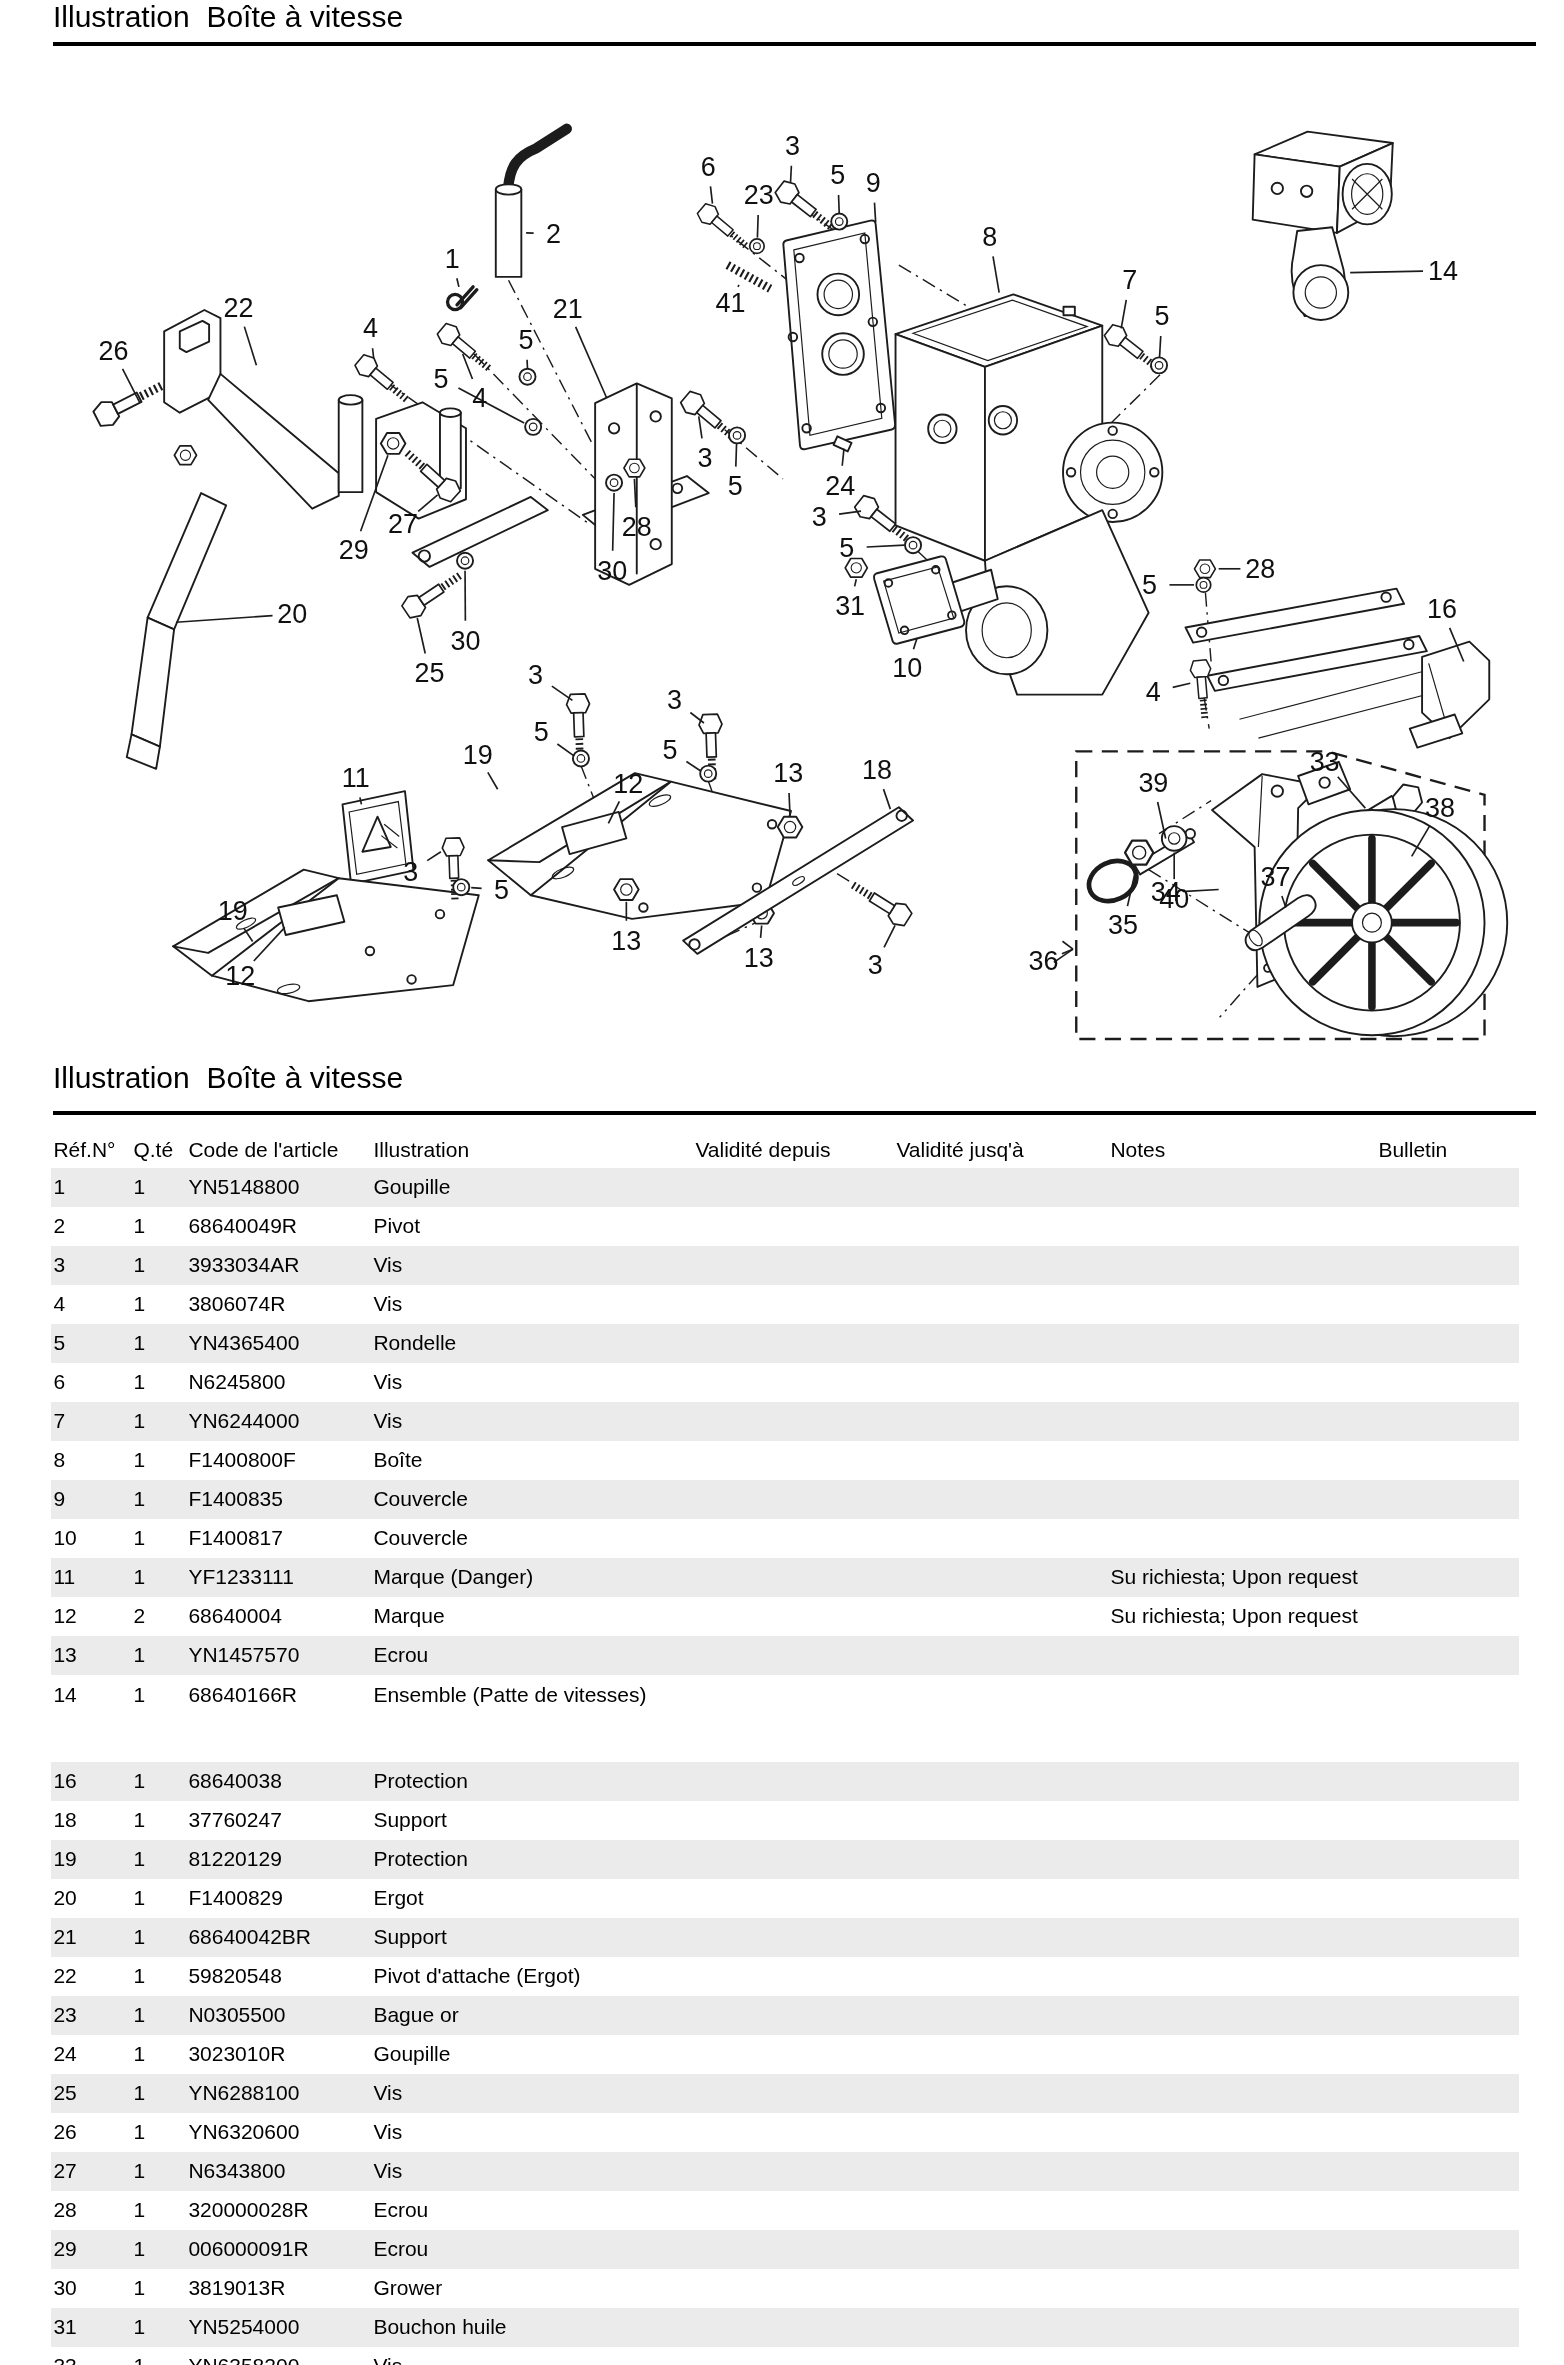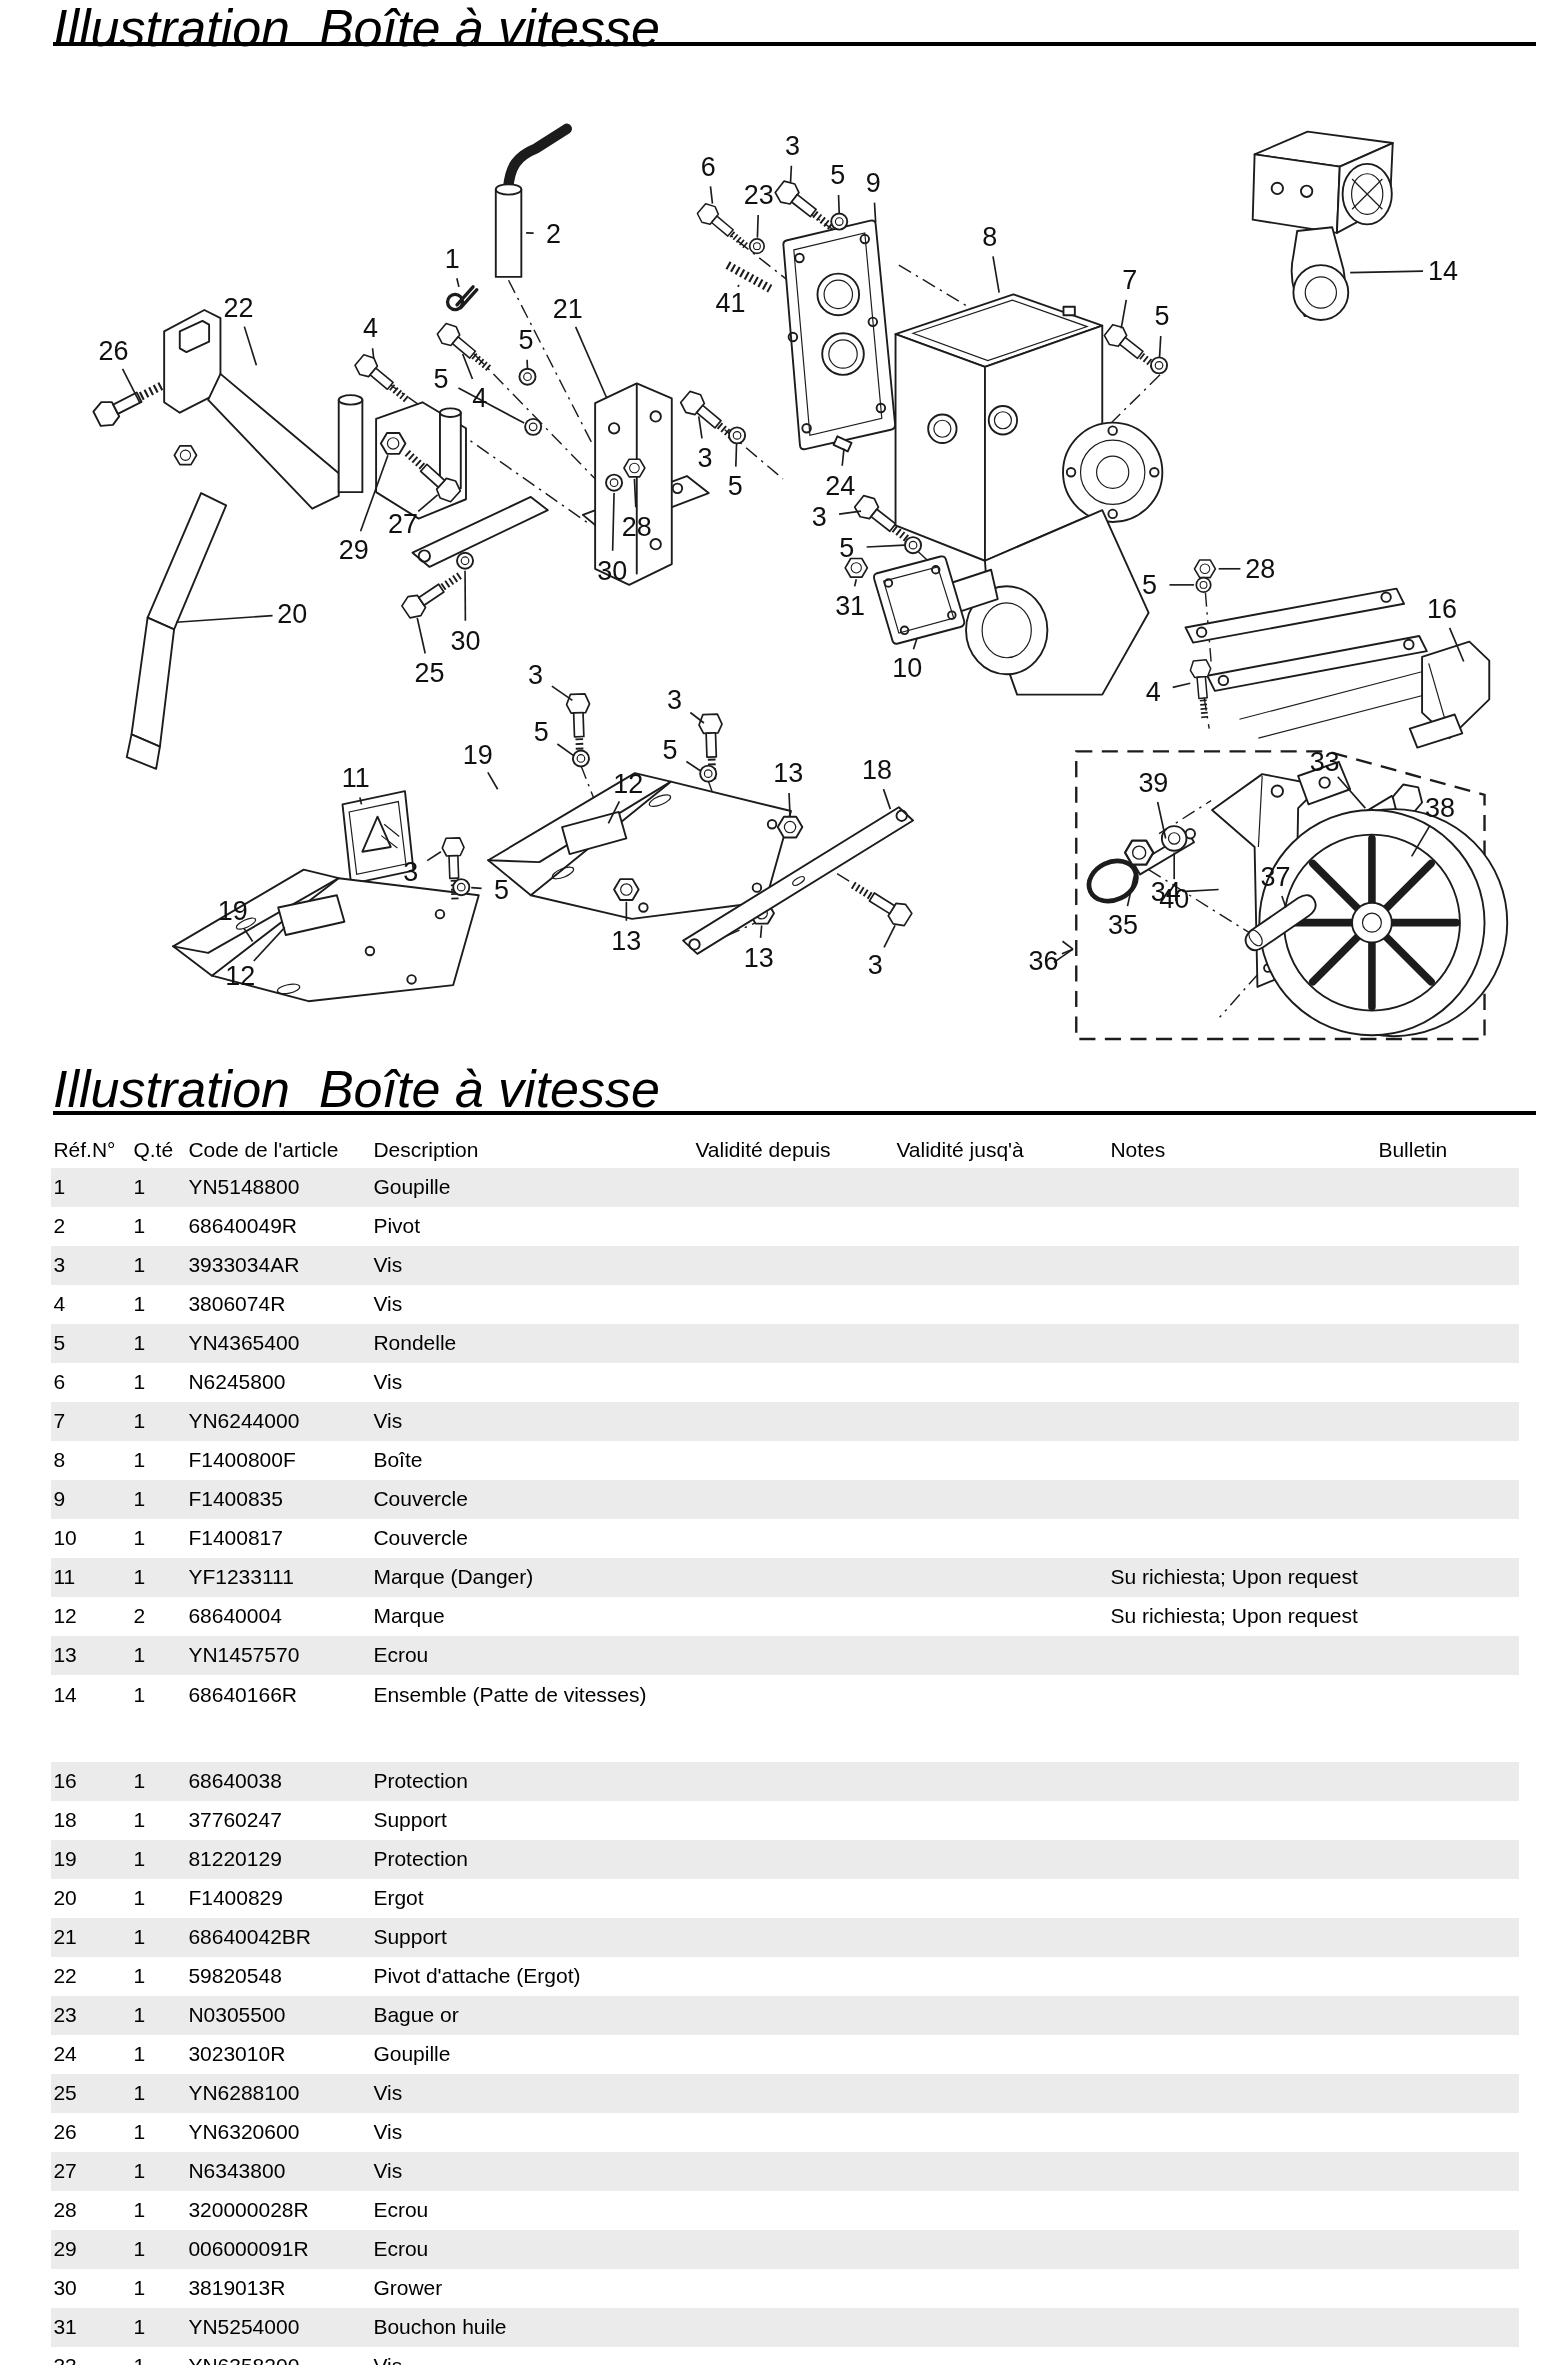--- a/index.html
+++ b/index.html
@@ -1,19 +1,19 @@
 <!DOCTYPE html>
 <html style="font-size:7.6px"><head>
 <meta charset="utf-8">
 <style>
   html,body{margin:0;padding:0;background:#fff;}
   .page{position:relative;width:1564px;height:2688px;background:#fff;
         font-family:"Liberation Sans",sans-serif;color:#000;overflow:hidden;}
-  .title{position:absolute;left:53px;font-size:52px;line-height:1.0;
-         color:#000;white-space:pre;font-style:italic;}
+  .title{position:absolute;left:53px;font-size:30px;line-height:1.0;
+         color:#000;white-space:pre;}
   #t1{top:1.9px;}
   #t2{top:1063px;}
   .rule{position:absolute;left:53px;width:1483px;height:4.3px;background:#000;}
   #r1{top:42px;}
   #r2{top:1111px;}
   #diagram{position:absolute;left:0;top:0;width:1564px;height:1060px;}
 
   
   .fw{fill:#fff;stroke:#1c1c1c;stroke-width:4;stroke-linejoin:round;}
   .ln{fill:none;stroke:#1c1c1c;stroke-width:4;stroke-linejoin:round;stroke-linecap:round;}
@@ -457,21 +457,21 @@
         <col style="width:201px">
         <col style="width:214px">
       <col style="width:268px">
         <col style="width:143px">
     </colgroup>
     <thead>
       <tr>
         <th>Réf.N°</th>
         <th>Q.té</th>
         <th>Code de l'article</th>
-        <th>Description</th>
+        <th>Illustration</th>
         <th>Validité depuis</th>
         <th>Validité jusq'à</th>
         <th>Notes</th>
         <th>Bulletin</th>
       </tr>
     </thead>
     <tbody id="rows">
         <tr>
           <td>1</td>
           <td>1</td>

